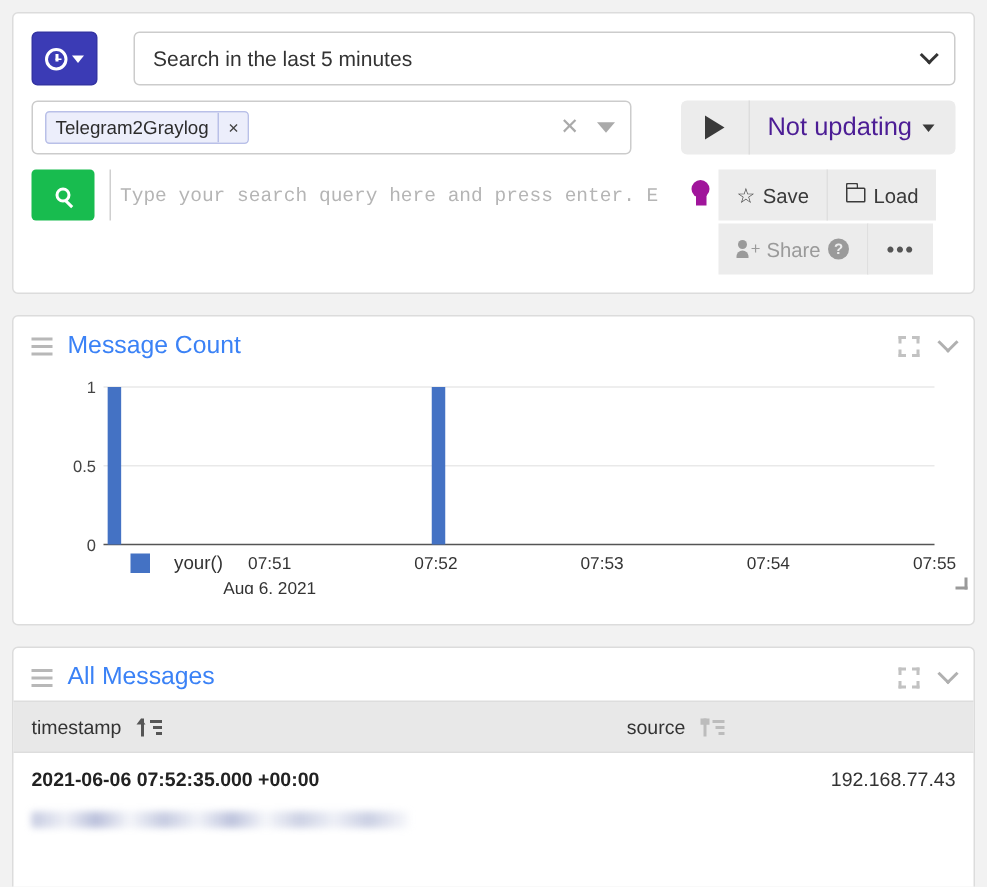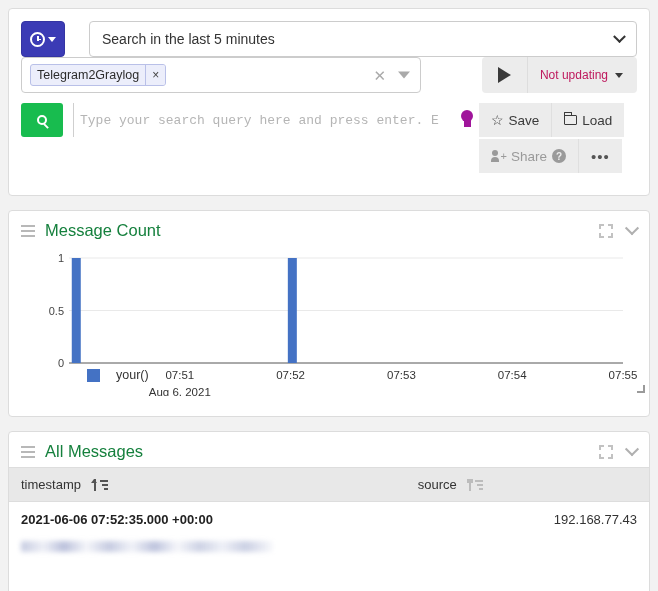--- a/index.html
+++ b/index.html
@@ -63,21 +63,21 @@
     padding: 0 12px;
     font-size: 14px; color: #333;
     cursor: pointer;
   }
   .chev-dn {
     width: 9px; height: 9px;
     border-right: 2px solid #333; border-bottom: 2px solid #333;
     transform: rotate(45deg) translate(-2px,-2px);
   }
 
-  .row2 { display: flex; align-items: center; gap: 24px; }
+  .row2 { display: flex; align-items: center; gap: 24px; margin-top: 10px; }
 
   .stream-box {
     width: 400px; height: 36px;
     border: 1px solid #ccc; border-radius: 4px; background: #fff;
     display: flex; align-items: center; padding: 0 8px;
     position: relative;
   }
   .pill {
     display: inline-flex; align-items: stretch;
     border: 1px solid #b9c0e8; border-radius: 3px;
@@ -112,21 +112,21 @@
     width: 46px; height: 36px;
     display: flex; align-items: center; justify-content: center;
     cursor: pointer; border-right: 1px solid #ddd;
   }
   .play-tri {
     width: 0; height: 0;
     border-top: 8px solid transparent; border-bottom: 8px solid transparent;
     border-left: 13px solid #3a3a3a;
   }
   .refresh-label {
-    padding: 0 14px 0 12px; font-size: 12px; color: #be185d;
+    padding: 0 14px 0 12px; font-size: 17px; color: #4c1d95;
     display: flex; align-items: center; gap: 7px; cursor: pointer;
     height: 24px;
   }
   .caret-dark {
     width: 0; height: 0;
     border-left: 4.5px solid transparent; border-right: 4.5px solid transparent;
     border-top: 5.5px solid #3a3a3a;
   }
 
   .row3 { display: flex; margin-top: 10px; align-items: flex-start; }
@@ -208,21 +208,21 @@
   
   #chart-card { left: 8px; top: 210px; width: 642px; height: 207px; }
   #table-card { left: 8px; top: 431px; width: 642px; height: 168px; }
 
   .widget-head {
     display: flex; align-items: center; padding: 10px 12px 6px 12px;
   }
   .hamburger { width: 14px; display: flex; flex-direction: column; gap: 3px; cursor: grab; }
   .hamburger span { display: block; height: 2px; background: #b8b8b8; }
   .widget-title {
-    font-size: 16.5px; color: #15803d; margin-left: 10px; font-weight: normal;
+    font-size: 16.5px; color: #3b82f6; margin-left: 10px; font-weight: normal;
   }
   .widget-actions { margin-left: auto; display: flex; align-items: center; gap: 14px; }
   .compress-icon { position: relative; width: 14px; height: 14px; cursor: pointer; }
   .compress-icon i {
     position: absolute; width: 5px; height: 5px; border: 2px solid #c2c2c2;
   }
   .compress-icon i:nth-child(1) { left: 0; top: 0; border-right: none; border-bottom: none; }
   .compress-icon i:nth-child(2) { right: 0; top: 0; border-left: none; border-bottom: none; }
   .compress-icon i:nth-child(3) { left: 0; bottom: 0; border-right: none; border-top: none; }
   .compress-icon i:nth-child(4) { right: 0; bottom: 0; border-left: none; border-top: none; }

